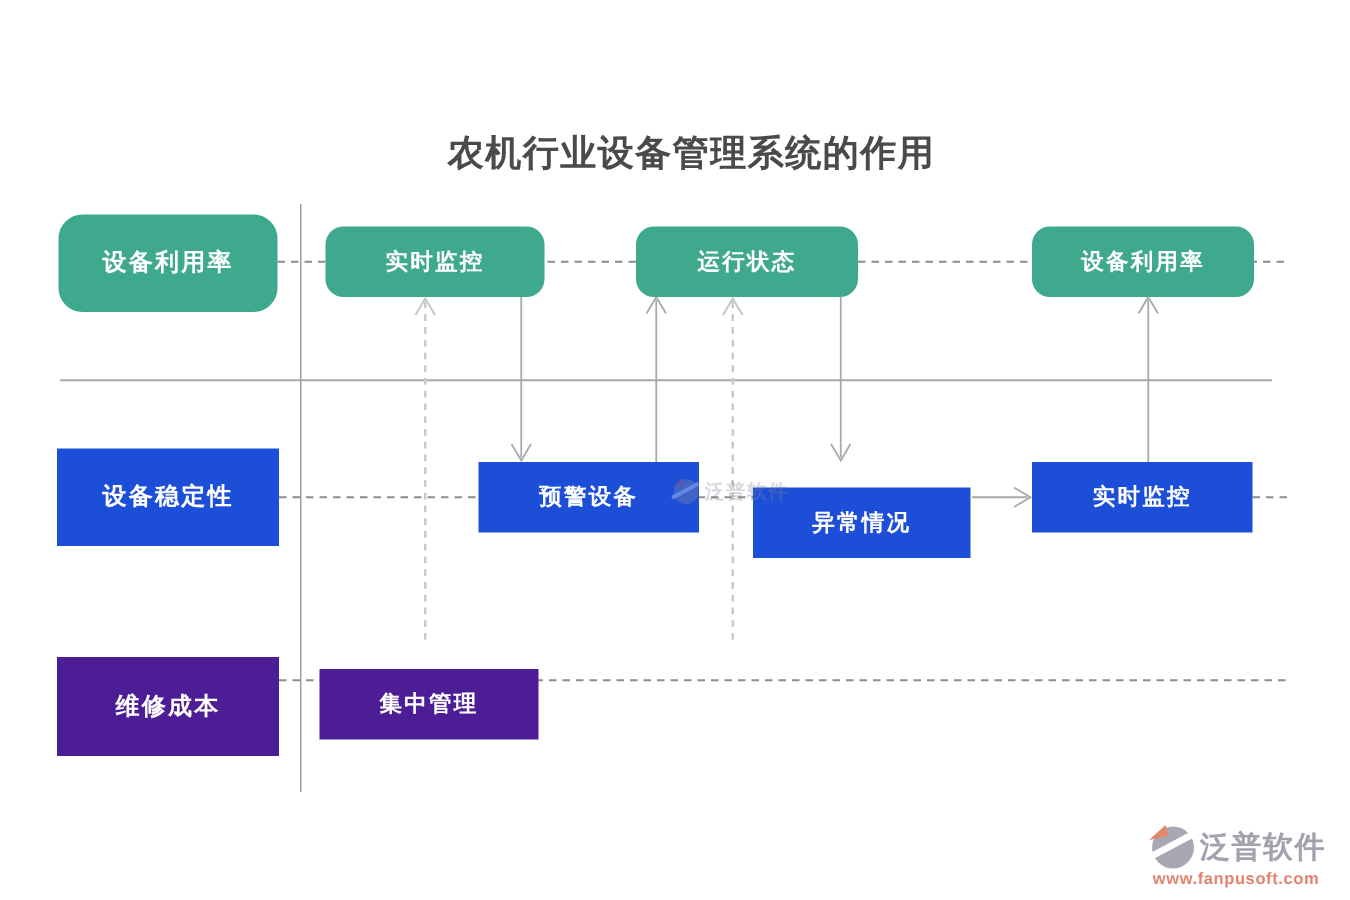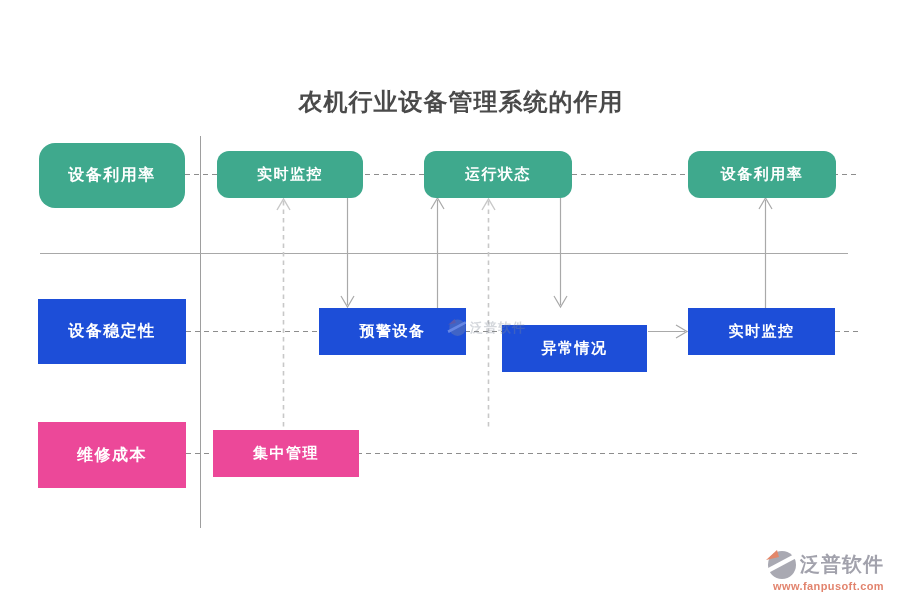--- a/index.html
+++ b/index.html
@@ -13,21 +13,21 @@
     text-align:center;font-family:"Liberation Serif","DejaVu Serif",serif;
     font-size:24px;font-weight:700;color:#4a4a4a;letter-spacing:1px;
   }
   .lines{position:absolute;left:0;top:0;z-index:1;}
   .box{
     position:absolute;z-index:2;display:flex;align-items:center;justify-content:center;
     color:#ffffff;font-weight:700;font-size:15px;letter-spacing:1.5px;text-align:center;
   }
   .green{background:#3FA98D;border-radius:12px;}
   .teal{background:#1d4ed8;}
-  .grayb{background:#ec4899;}
+  .grayb{background:#4c1d95;margin-top:16px;}
   .cat{font-size:16px;}
   
   #b-util{left:39px;top:143px;width:146px;height:65px;border-radius:16px;}
   #b-monitor{left:217px;top:151px;width:146px;height:47px;}
   #b-status{left:424px;top:151px;width:148px;height:47px;}
   #b-ineff{left:688px;top:151px;width:148px;height:47px;}
   
   #b-stab{left:38px;top:299px;width:148px;height:65px;}
   #b-warn{left:319px;top:308px;width:147px;height:47px;text-align:right;}
   #b-abn{left:502px;top:325px;width:145px;height:47px;}
@@ -40,21 +40,21 @@
   .wm-mid{
     position:absolute;left:447px;top:318px;z-index:3;display:flex;align-items:center;gap:3px;
     opacity:0.32;pointer-events:none;
   }
   .wm-mid .wm-brand{font-size:13px;font-weight:700;color:#7e8796;letter-spacing:1px;}
   .wm-br{
     position:absolute;right:16px;bottom:8px;z-index:3;width:120px;opacity:0.85;
   }
   .wm-br-top{display:flex;align-items:center;gap:2px;justify-content:flex-end;}
   .wm-br .wm-brand{font-size:20px;font-weight:700;color:#92929e;letter-spacing:1px;white-space:nowrap;}
-  .wm-br .wm-url{font-size:11px;font-weight:700;color:#DD6E54;letter-spacing:0.4px;text-align:right;margin-top:0px;white-space:nowrap;}
+  .wm-br .wm-url{font-size:11px;font-weight:700;color:#DD6E54;letter-spacing:0.4px;text-align:center;margin-top:0px;white-space:nowrap;}
 </style>
 </head>
 <body>
 
 <div class="canvas">
 
   <div class="title">农机行业设备管理系统的作用</div>
 
   <svg class="lines" width="900" height="600" viewBox="0 0 900 600">
 

